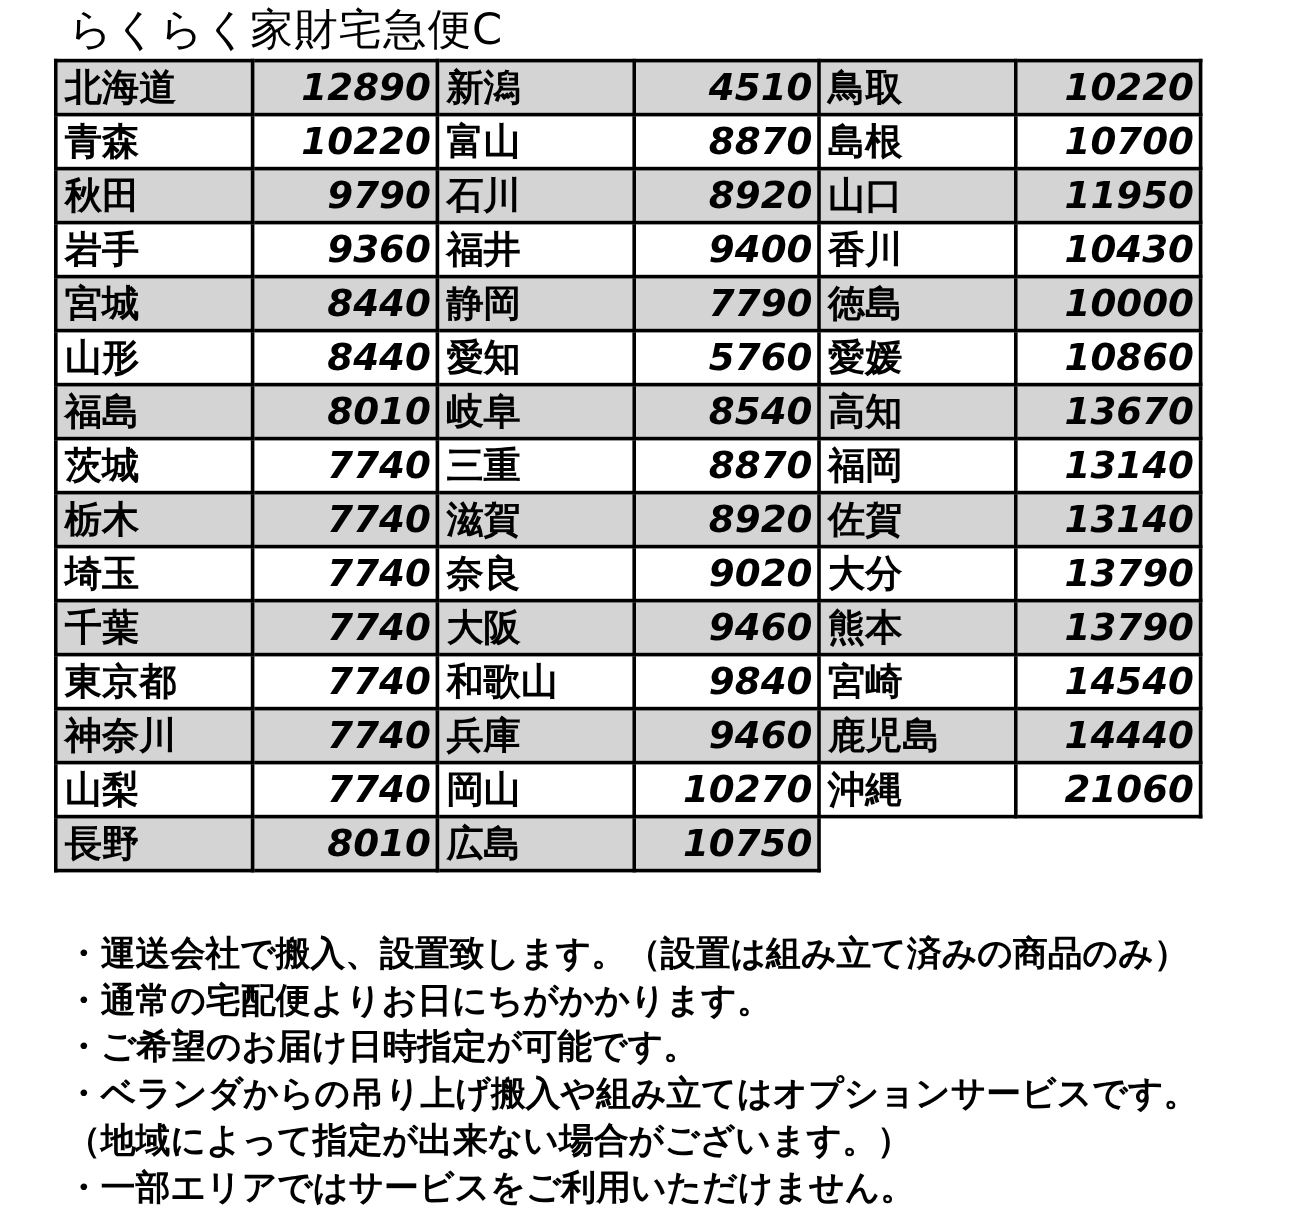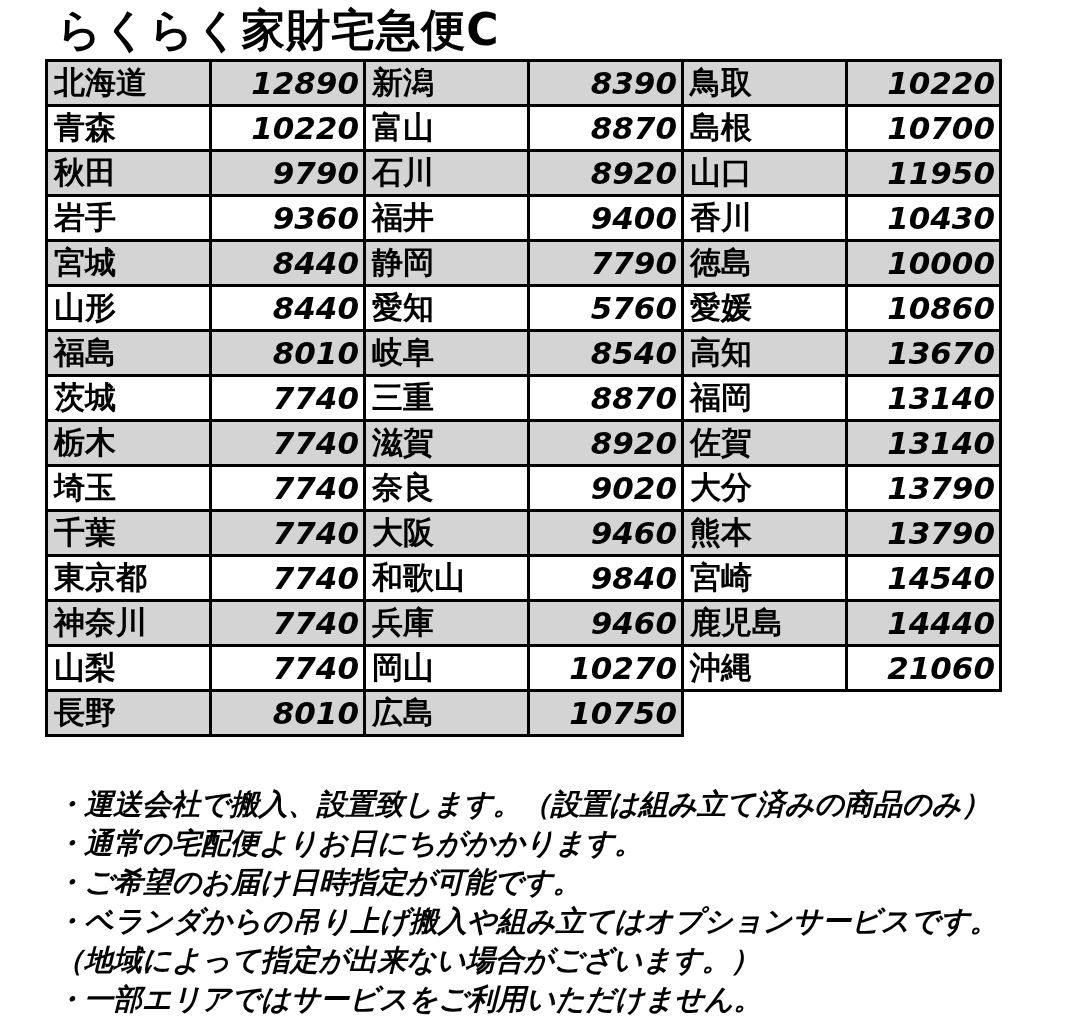--- a/index.html
+++ b/index.html
@@ -12,22 +12,22 @@
     color: #000000;
     overflow: hidden;
   }
   .page {
     width: 1080px;
     height: 1022px;
     box-sizing: border-box;
   }
   .title {
     margin: 4px 0 2px 57px;
-    font-size: 44px;
-    font-weight: bold;
+    font-size: 36px;
+    font-weight: normal;
     line-height: 1.2;
     letter-spacing: 1px;
   }
   table.fee-table {
     border-collapse: collapse;
     margin-left: 45px;
     table-layout: fixed;
   }
   table.fee-table td {
     border: 3px solid #000000;
@@ -62,36 +62,35 @@
   }
   .notes {
     margin: 48px 0 0 55px;
     font-size: 29px;
     font-weight: bold;
     line-height: 39px;
     letter-spacing: 0px;
   }
   .note-line {
     white-space: nowrap;
-    font-style: italic;
   }
 </style>
 </head>
 <body>
 
 <div class="page">
   <div class="title">らくらく家財宅急便C</div>
 
   <table class="fee-table">
     <tbody>
         <tr>
           <td class="name">北海道</td>
           <td class="price">12890</td>
           <td class="name">新潟</td>
-          <td class="price">8390</td>
+          <td class="price">4510</td>
           <td class="name">鳥取</td>
           <td class="price">10220</td>
         </tr>
         <tr>
           <td class="name">青森</td>
           <td class="price">10220</td>
           <td class="name">富山</td>
           <td class="price">8870</td>
           <td class="name">島根</td>
           <td class="price">10700</td>

